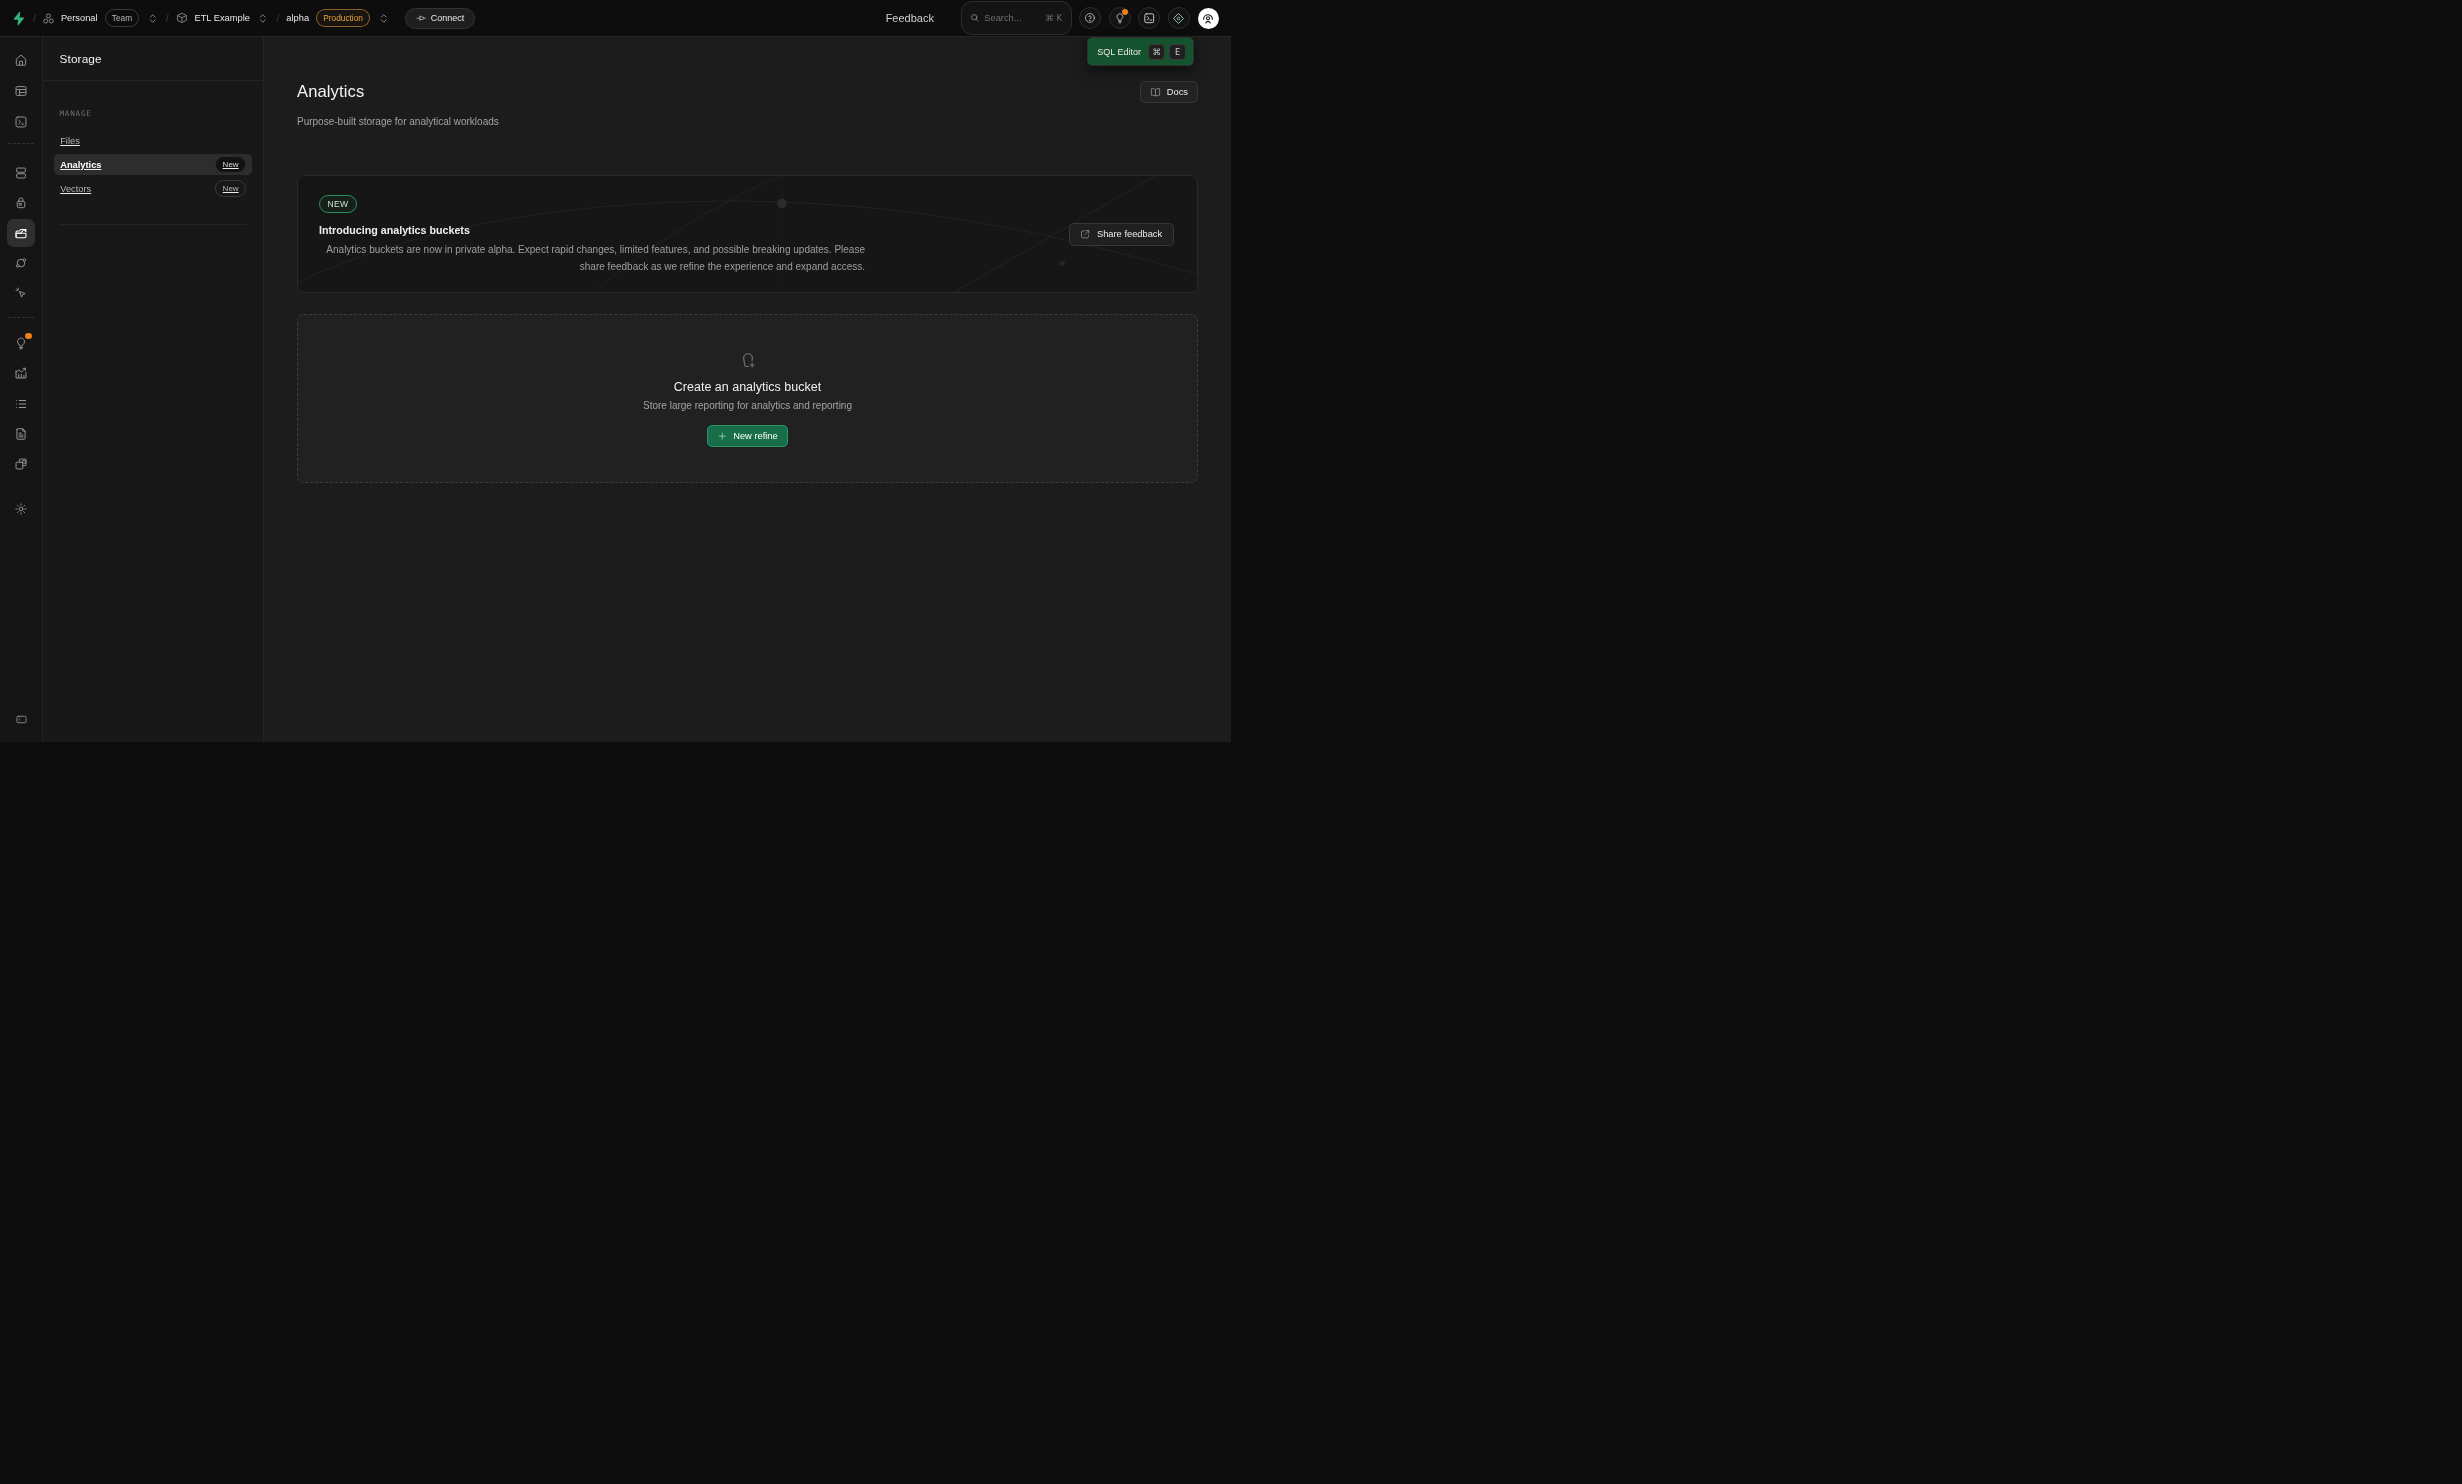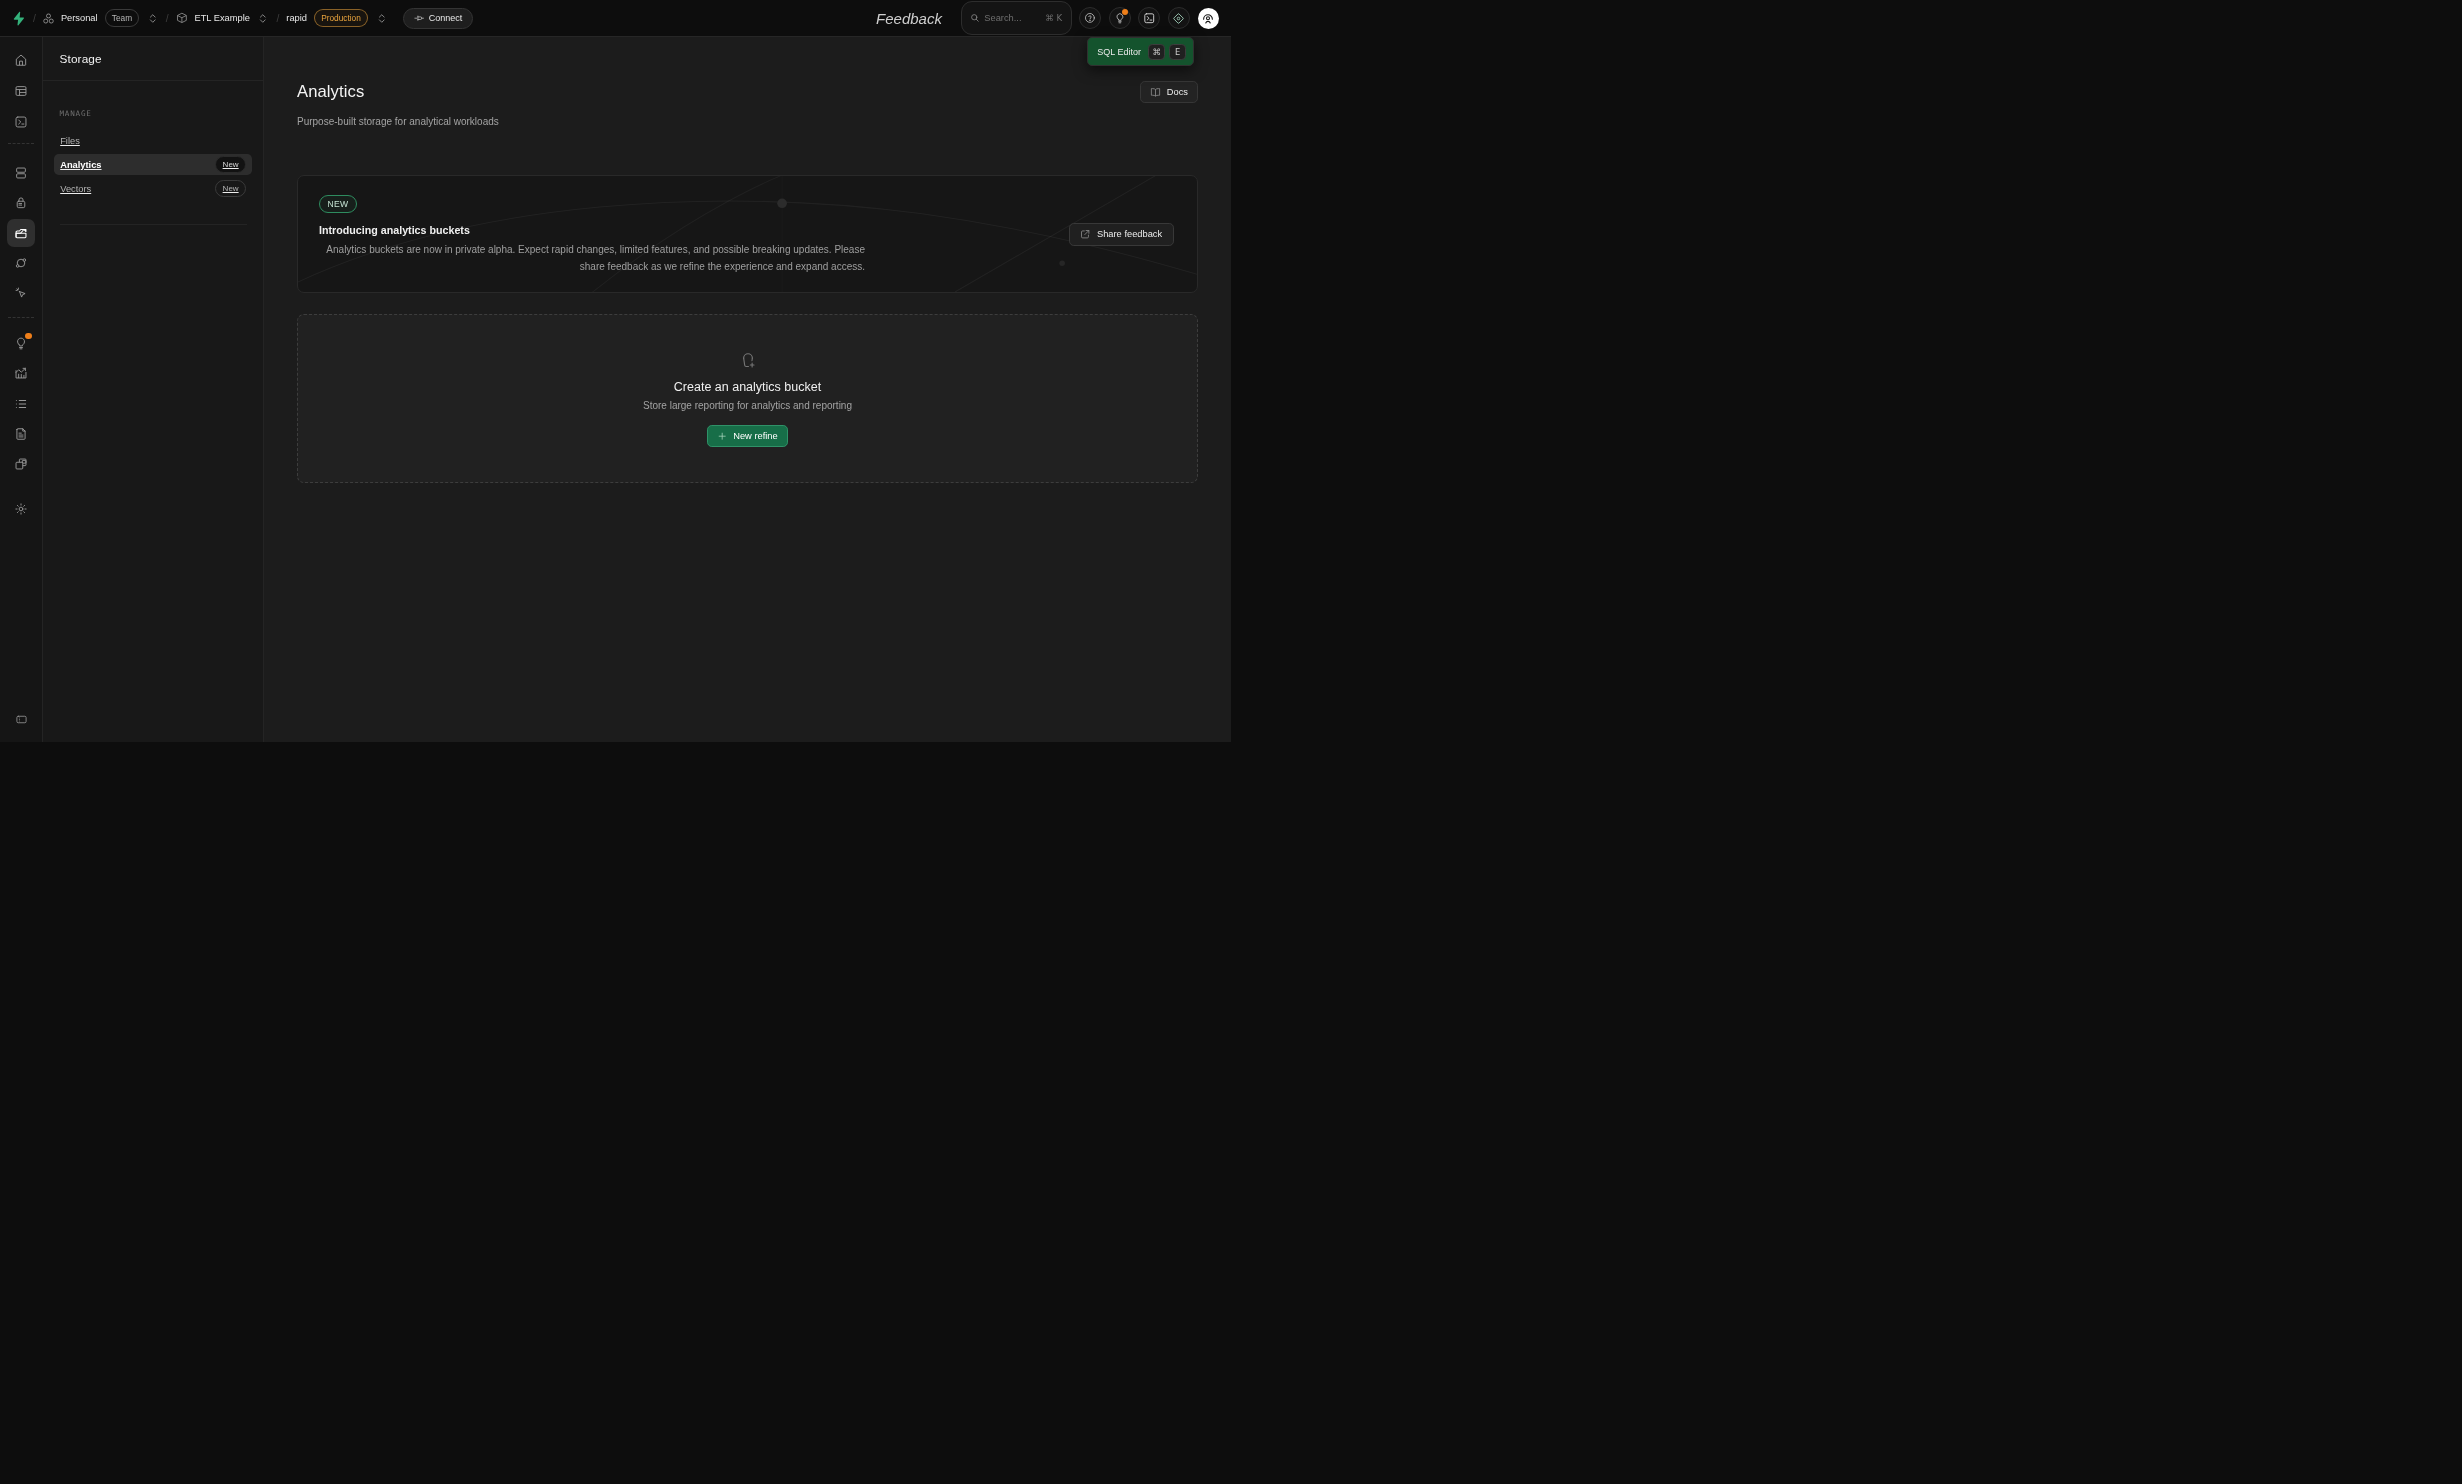--- a/index.html
+++ b/index.html
@@ -25,21 +25,21 @@
     font-size:8.3px; line-height:1; padding:3.5px 6.2px; border-radius:691px;
     border:0.7px solid #3a3a3a; color:#b5b5b5; white-space:nowrap;
   }
   .pill-badge.production { color:#e8a33d; border-color:rgba(232,163,61,.55); background:rgba(232,163,61,.05); }
   .chev-btn { display:flex; align-items:center; justify-content:center; width:12.5px; height:16.6px; color:#8a8a8a; cursor:pointer; background:none; border:none; }
   .connect-btn {
     margin-left:8.3px; height:21px; border-radius:10.4px; background:#1e1e1e; border:0.7px solid #343434;
     display:flex; align-items:center; gap:4.8px; padding:0 9.7px; color:#e8e8e8; font-size:9px; cursor:pointer;
   }
   .tb-right { gap:7.6px; }
-  .feedback-link { font-size:15px; color:#cfcfcf; margin-right:11px; cursor:pointer; background:none; border:none; font-family:inherit;font-style:italic; }
+  .feedback-link { font-size:11px; color:#cfcfcf; margin-right:19px; cursor:pointer; background:none; border:none; font-family:inherit; }
   .search-pill {
     width:111px; height:34px; border-radius:11px; border:0.7px solid #2d2d2d; background:#141414;
     display:flex; align-items:center; gap:4.8px; padding:0 8.3px; cursor:text;
   }
   .search-pill input {
     flex:1; min-width:0; background:transparent; border:none; outline:none;
     color:#c9c9c9; font-size:9.3px; font-family:inherit;
   }
   .search-pill input::placeholder { color:#6e6e6e; }
   .search-kbd { font-size:8.6px; color:#6e6e6e; white-space:nowrap; font-family:"DejaVu Sans",sans-serif; }
@@ -195,21 +195,21 @@
         </svg>
       </span>
       <span class="crumb-text" style="cursor:pointer;">ETL Example</span>
       <button class="chev-btn">
         <svg width="7.6" height="11" viewBox="0 0 11 16" fill="none" stroke="currentColor" stroke-width="1.4" stroke-linecap="round" stroke-linejoin="round">
           <path d="M2 6 5.5 2.5 9 6"></path>
             <path d="M2 10 5.5 13.5 9 10"></path>
         </svg>
       </button>
       <span class="crumb-slash">/</span>
-      <span class="crumb-text" style="cursor:pointer;">rapid</span>
+      <span class="crumb-text" style="cursor:pointer;">alpha</span>
       <span class="pill-badge production">Production</span>
       <button class="chev-btn">
         <svg width="7.6" height="11" viewBox="0 0 11 16" fill="none" stroke="currentColor" stroke-width="1.4" stroke-linecap="round" stroke-linejoin="round">
           <path d="M2 6 5.5 2.5 9 6"></path>
             <path d="M2 10 5.5 13.5 9 10"></path>
         </svg>
       </button>
       <button class="connect-btn">
         <span>
           <svg width="10.4" height="10.4" viewBox="0 0 24 24" fill="none" stroke="#c9c9c9" stroke-width="1.7" stroke-linecap="round">

